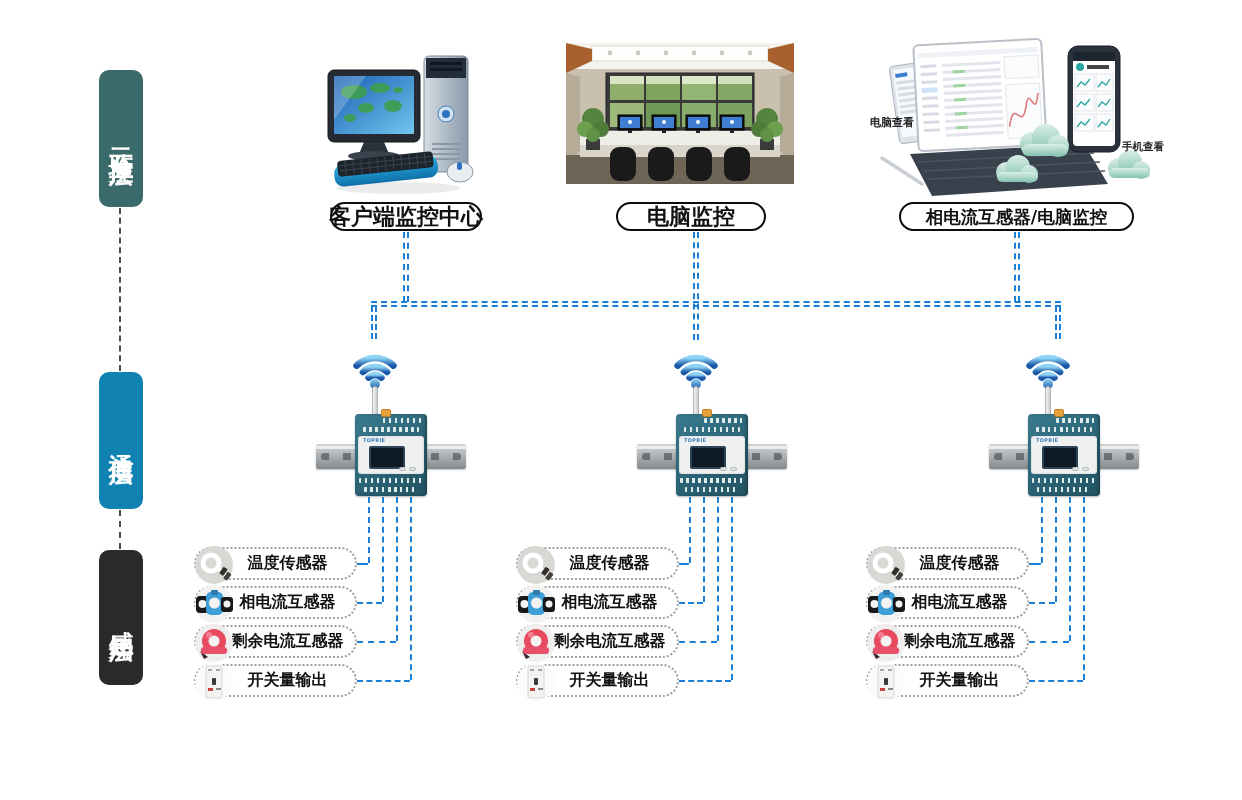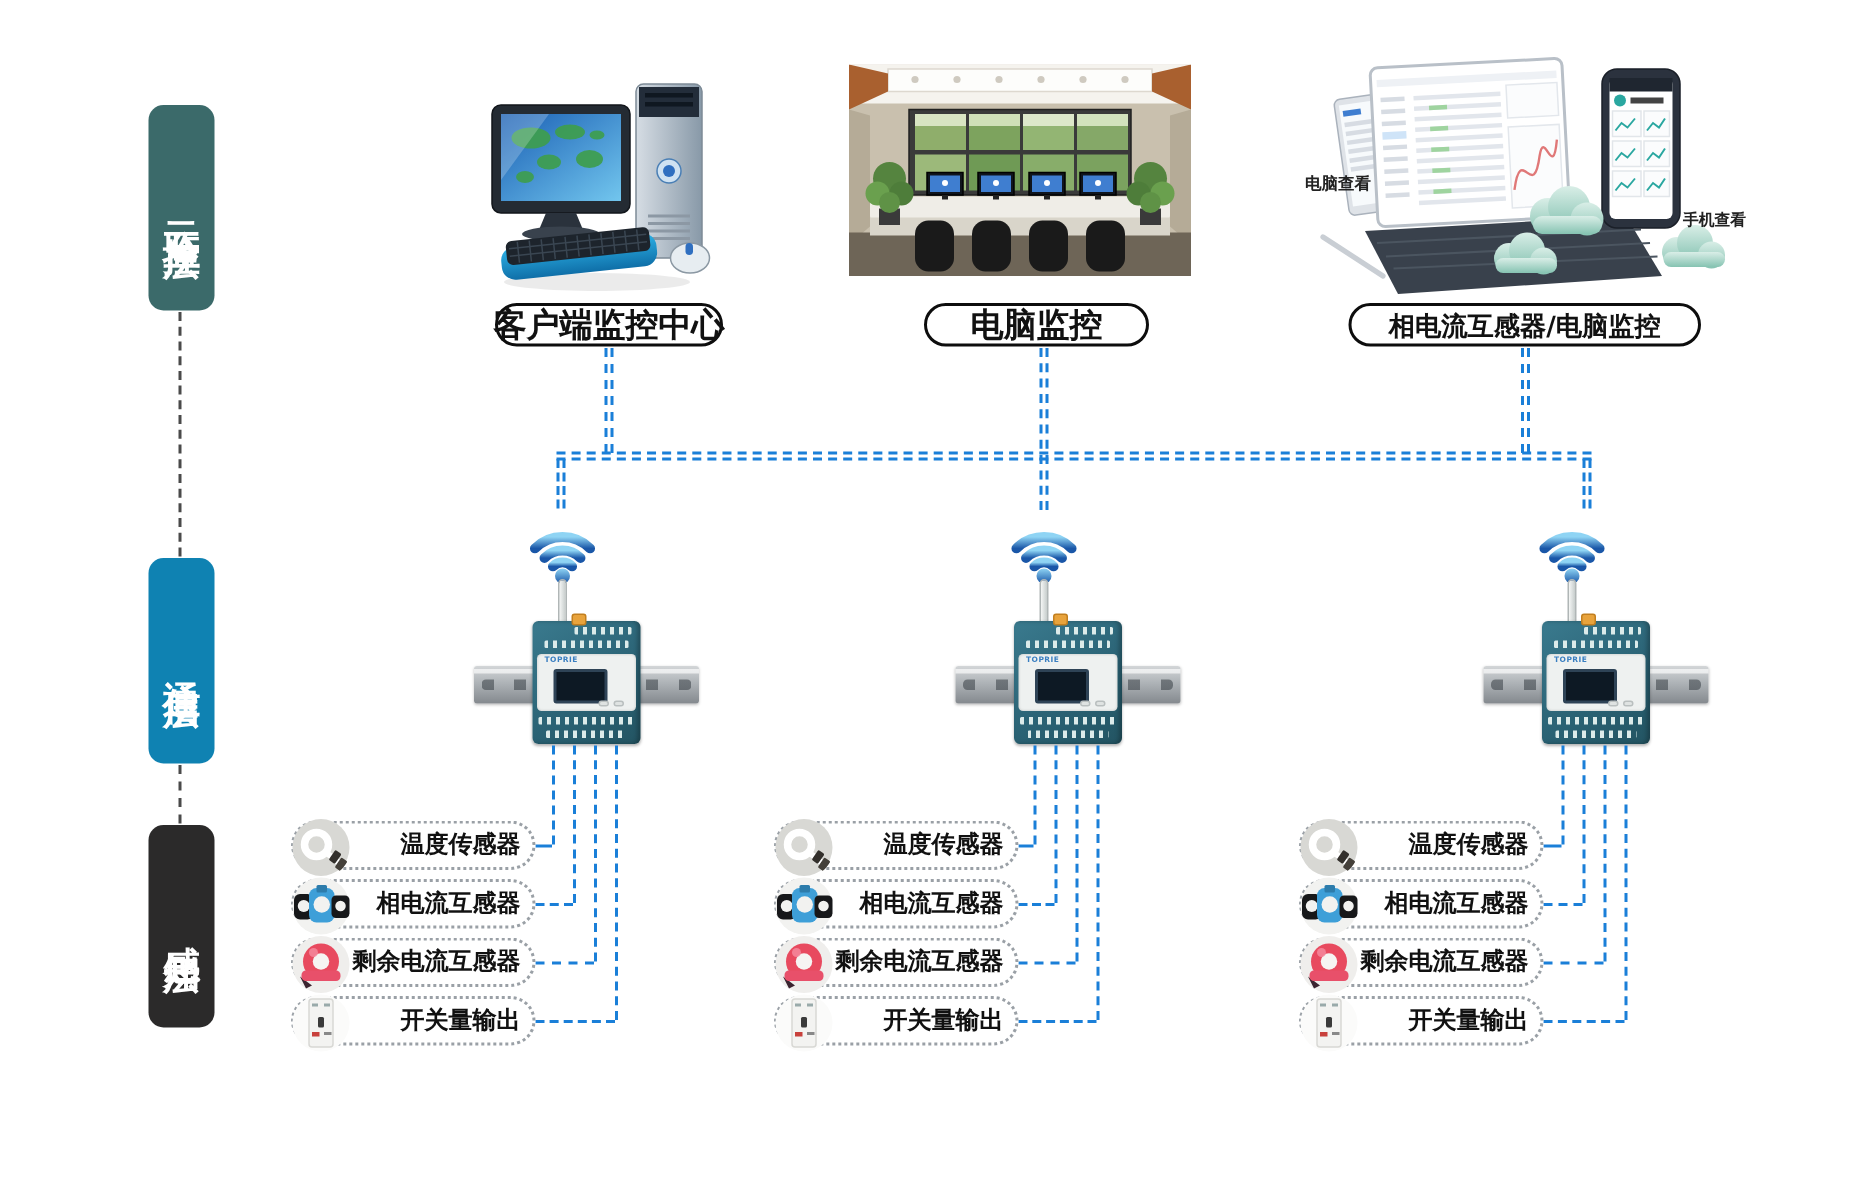--- a/index.html
+++ b/index.html
@@ -18,21 +18,21 @@
   .pill{position:absolute;height:29px;background:#fff;border:2.5px solid #0d0d0d;border-radius:17px;
         display:flex;align-items:center;justify-content:center;font-weight:bold;font-size:22px;color:#111;
         box-sizing:border-box;white-space:nowrap;}
   .pill.fit{font-size:17.5px;}
 
   
   .spill{position:absolute;width:163px;height:33px;background:#fff;border:2px dotted #9aa0a6;border-radius:18px;
          box-sizing:border-box;display:flex;align-items:center;font-weight:bold;font-size:16px;color:#111;
          white-space:nowrap;}
   .spill .ico{position:absolute;left:-2px;top:-4px;width:40px;height:40px;border-radius:50%;overflow:hidden;}
-  .spill .lbl{margin-left:32px;flex:1;text-align:right;margin-right:8px;}
+  .spill .lbl{margin-left:32px;flex:1;text-align:center;margin-right:8px;}
 
   
   .dl2v{position:absolute;width:6px;box-sizing:border-box;
         border-left:2px dashed #1a7fd8;border-right:2px dashed #1a7fd8;}
   .dl2h{position:absolute;height:6px;box-sizing:border-box;
         border-top:2px dashed #1a7fd8;border-bottom:2px dashed #1a7fd8;}
   .slv{position:absolute;width:0;border-left:2px dashed #1a7fd8;}
   .slh{position:absolute;height:0;border-top:2px dashed #1a7fd8;}
 
   

